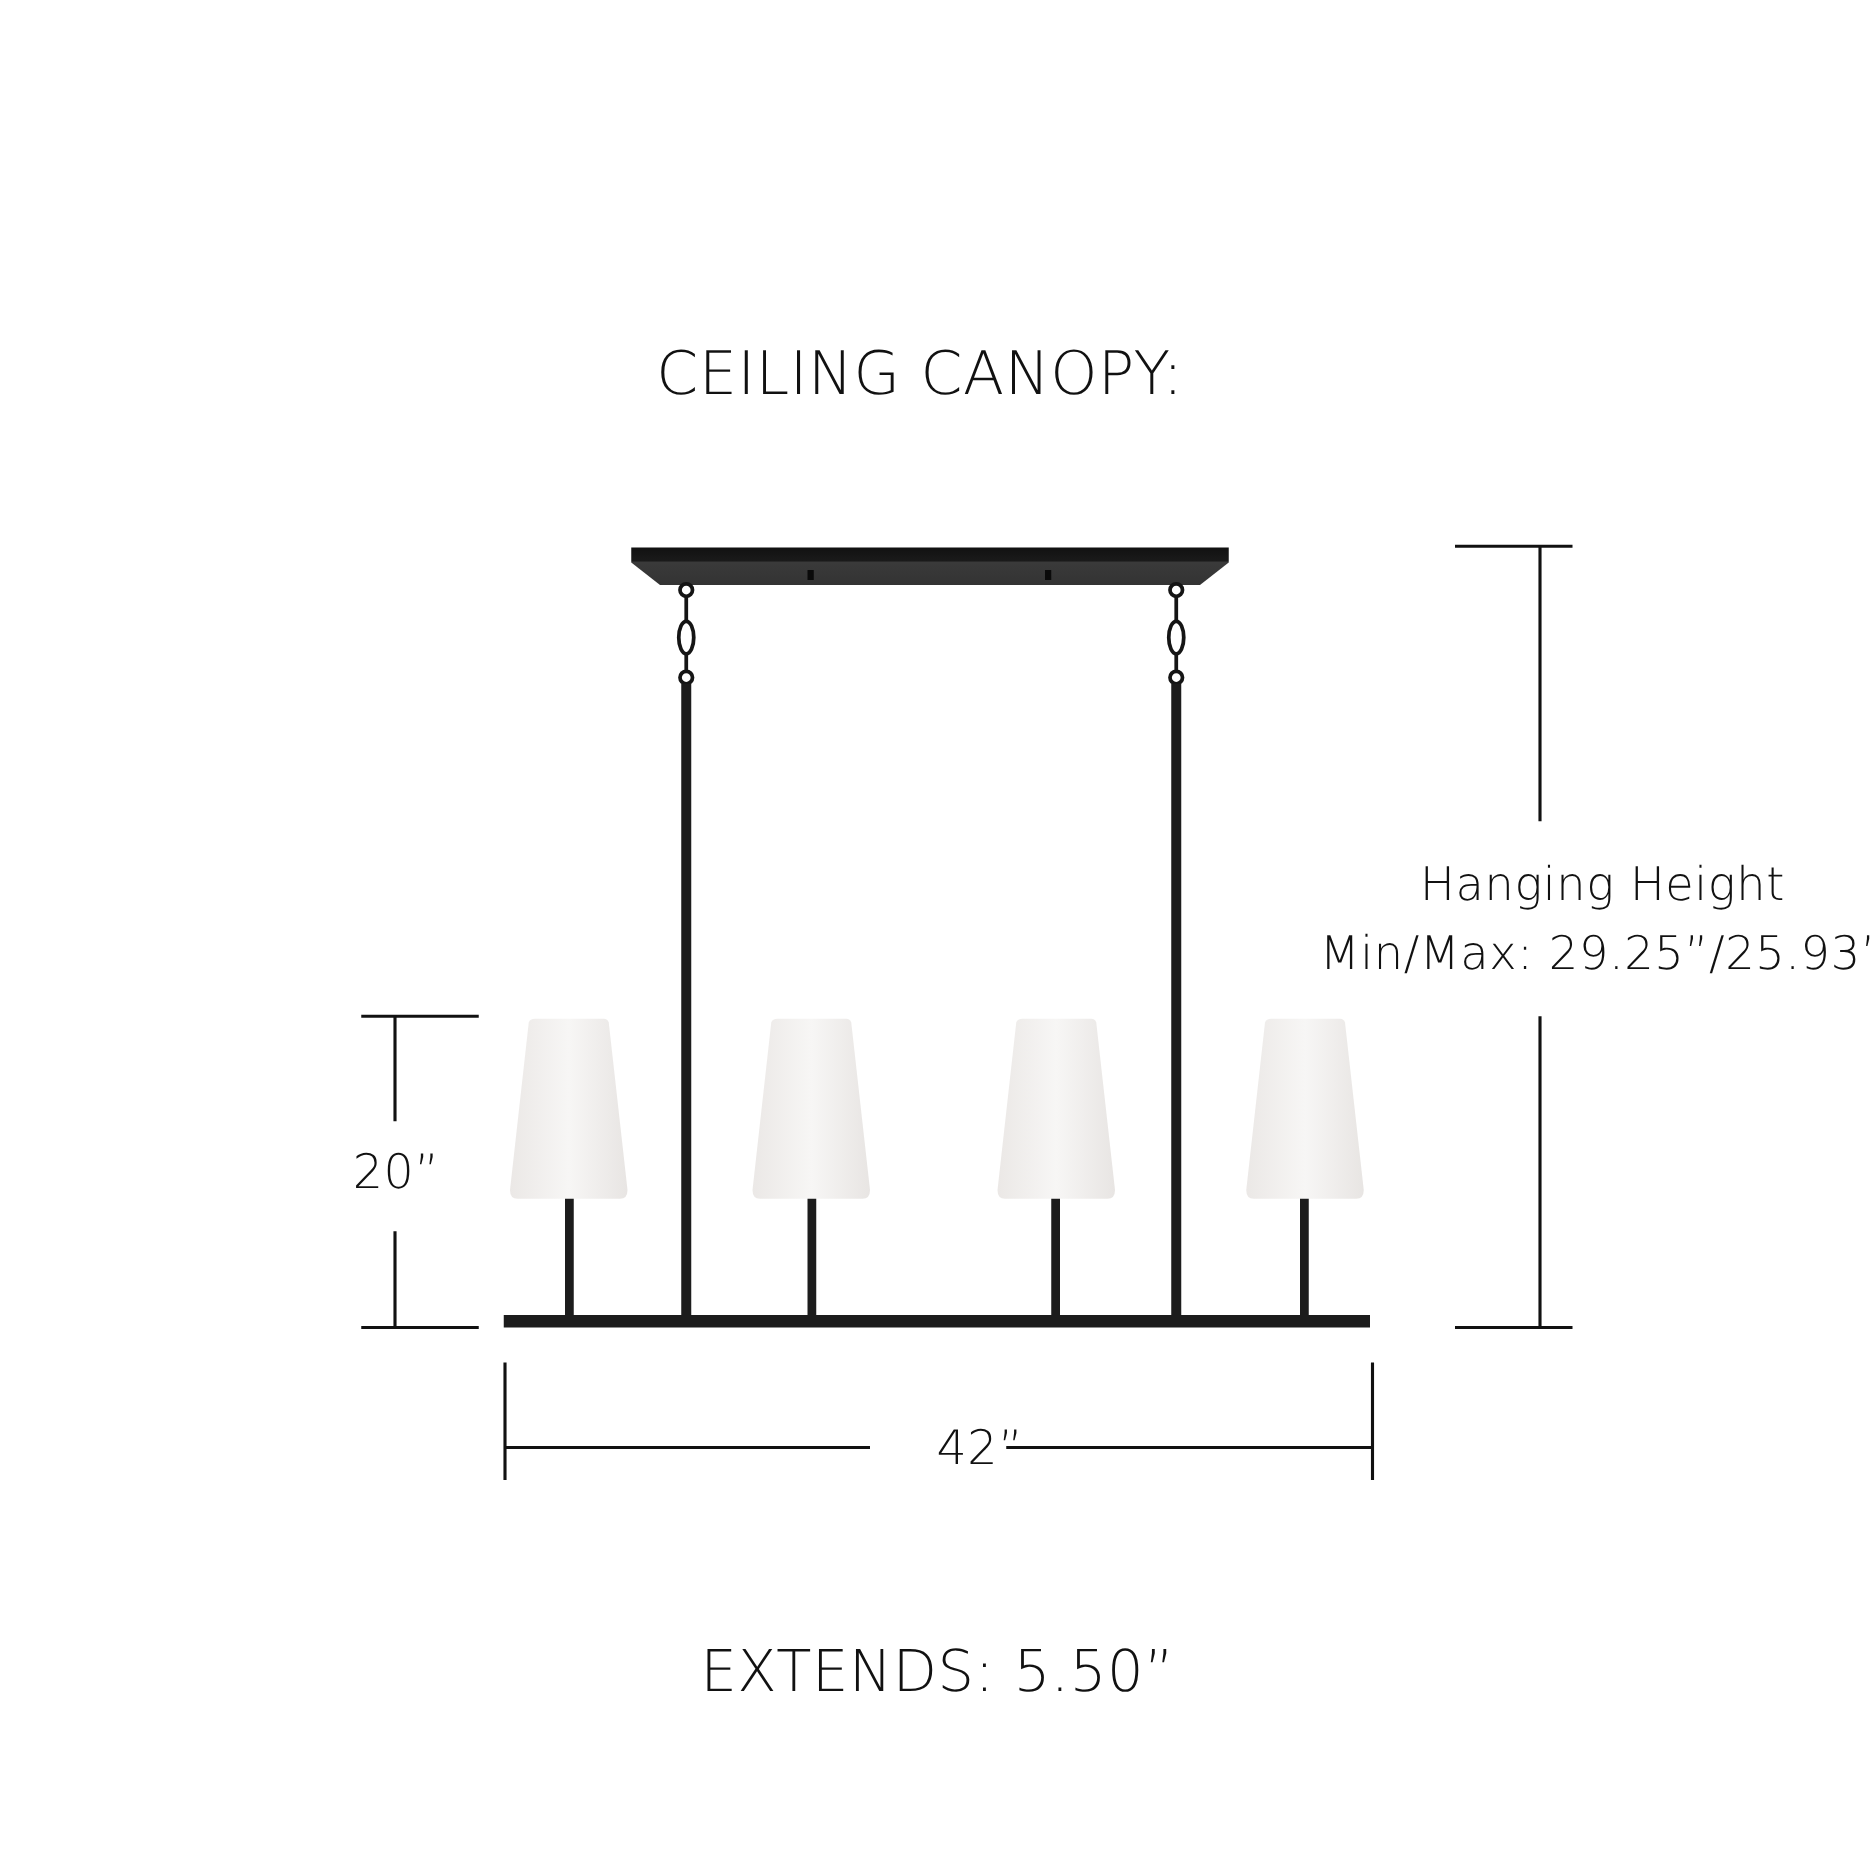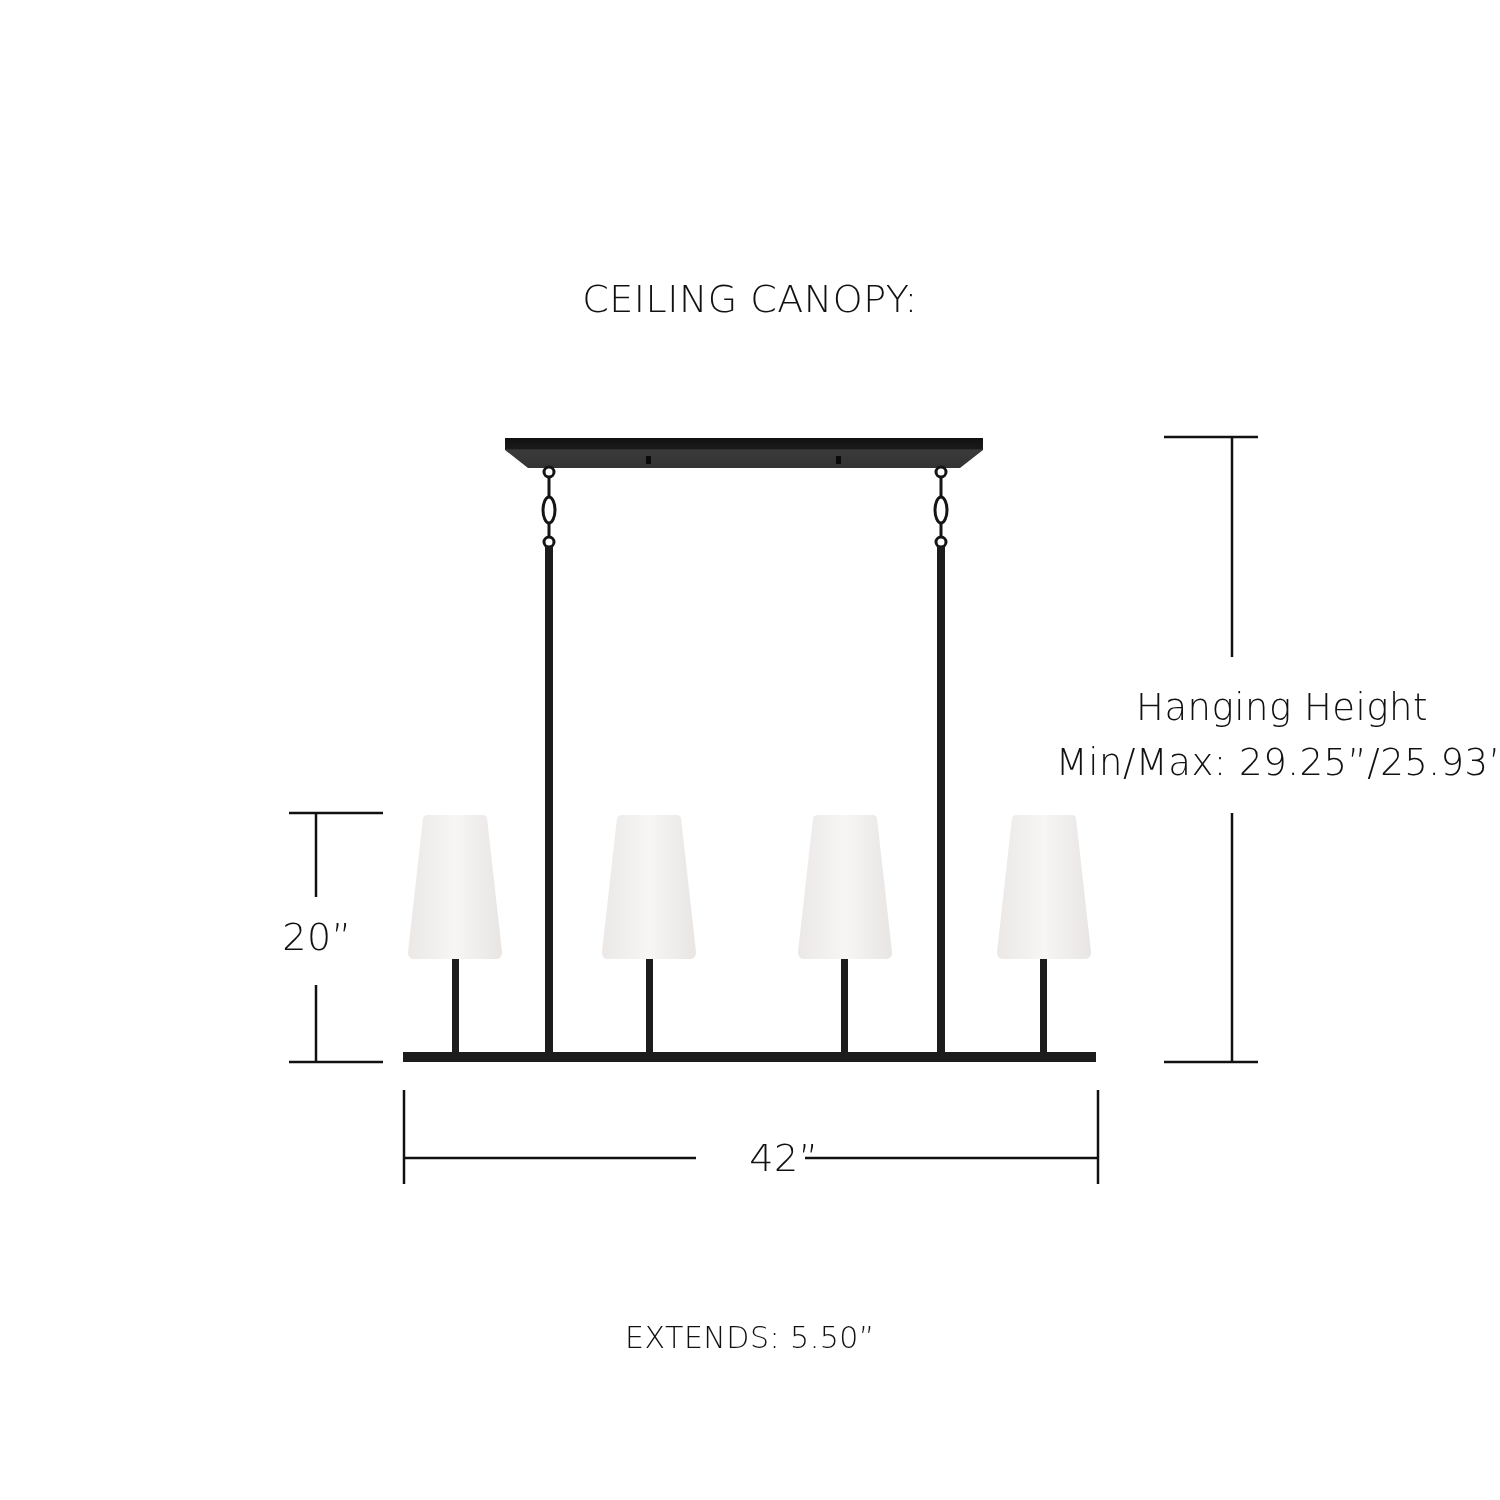--- a/index.html
+++ b/index.html
@@ -1,24 +1,24 @@
 <!DOCTYPE html>
 <html><head>
 <meta charset="utf-8">
 <style>
   html, body { margin: 0; padding: 0; background: #ffffff; }
   body { width: 1500px; height: 1500px; position: relative; overflow: hidden;
          font-family: "DejaVu Sans", "Liberation Sans", sans-serif; color: #111111; }
   .label { position: absolute; text-align: center; font-weight: 300; color: #111111;
            white-space: nowrap; letter-spacing: 0.5px; }
-  .canopy-label { left: 450px; width: 600px; top: 272px; font-size: 38px; line-height: 55px; }
+  .canopy-label { left: 436px; width: 600px; top: 272px; font-size: 48px; line-height: 55px; }
   .hang-label { left: 1042px; width: 480px; top: 680px; font-size: 37px; line-height: 55px; }
   .h19-label { left: 272px; width: 90px; top: 912px; font-size: 38px; line-height: 50px; text-align: center; }
   .w42-label { left: 724px; width: 120px; top: 1133px; font-size: 38px; line-height: 50px; }
-  .ext-label { left: 450px; width: 600px; top: 1310px; font-size: 30px; line-height: 55px; }
+  .ext-label { left: 450px; width: 600px; top: 1310px; font-size: 46px; line-height: 55px; }
   svg.drawing { position: absolute; left: 0; top: 0; }
 </style>
 </head>
 <body>
 
 <div class="label canopy-label">
   <div>CEILING CANOPY:</div>
 </div>
 
 <div class="label hang-label">

